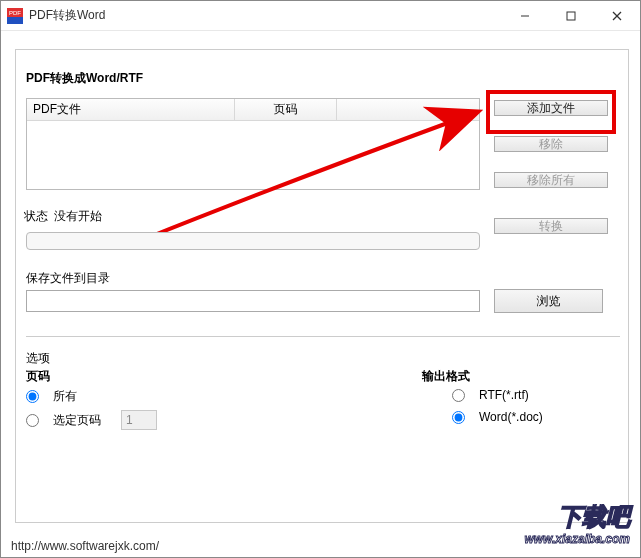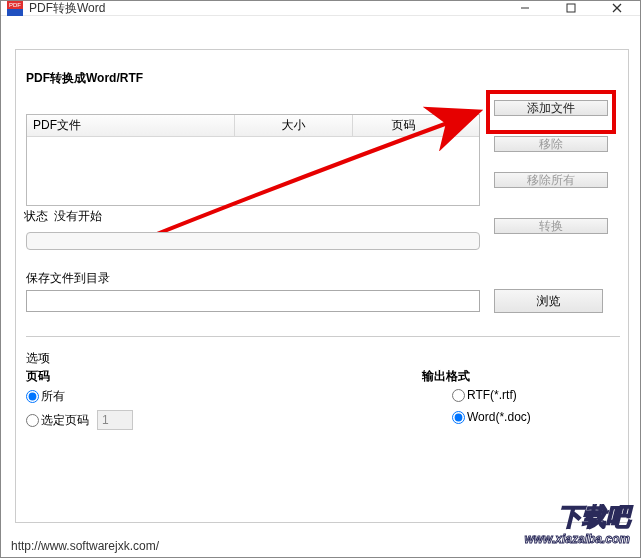--- a/index.html
+++ b/index.html
@@ -8,21 +8,21 @@
     font-family: "Microsoft YaHei", "SimSun", Arial, sans-serif;
     font-size: 12px;
     background: #fff;
     width: 641px;
     height: 558px;
     position: relative;
     border: 1px solid #888;
   }
   
   .titlebar {
-    height: 15px;
+    height: 30px;
     background: #fff;
     border-bottom: 1px solid #e8e8e8;
     display: flex;
     align-items: center;
     padding: 0 0 0 6px;
   }
   .app-icon {
     width: 16px; height: 16px;
     margin-right: 6px;
     display: inline-block;
@@ -56,21 +56,21 @@
   }
   .section-sub {
     position: absolute;
     left: 10px;
     top: 28px;
   }
   
   .file-table {
     position: absolute;
     left: 10px;
-    top: 64px;
+    top: 48px;
     width: 454px;
     height: 92px;
     border: 1px solid #bbb;
     background: #fff;
   }
   .file-table-header {
     display: flex;
     height: 22px;
     font-size: 12px;
   }
@@ -181,21 +181,21 @@
     position: absolute;
     left: 10px;
     top: 286px;
     width: 594px;
     height: 1px;
     background: #ccc;
   }
   
   .opts-label { position: absolute; left: 10px; top: 300px; }
   .page-label { position: absolute; left: 10px; top: 318px; font-weight: bold; }
-  .radio-row { position: absolute; display: flex; align-items: center; gap: 0; }
+  .radio-row { position: absolute; display: flex; align-items: center; gap: 12px; }
   .row-all { left: 10px; top: 338px; }
   .row-sel { left: 10px; top: 360px; }
   .page-num {
     width: 36px; height: 20px;
     border: 1px solid #c8c8c8;
     background: #f0f0f0;
     color: #888;
     text-align: left;
     padding: 1px 4px;
     font: inherit;
@@ -253,21 +253,20 @@
   </div>
 </div>
 
 <div class="content-frame">
 
   <div class="section-title">PDF转换成Word/RTF</div>
 
   <div class="file-table">
     <div class="file-table-header">
       <div class="col c-file">PDF文件</div>
-      <div class="col c-size">大小</div>
       <div class="col c-page">页码</div>
       <div class="col c-last"></div>
     </div>
   </div>
 
   <div class="side-btn btn-add">添加文件</div>
   <div class="side-btn btn-removeall disabled">移除所有</div>
   <div class="side-btn btn-remove disabled">移除</div>
   <div class="side-btn btn-convert disabled">转换</div>
 

